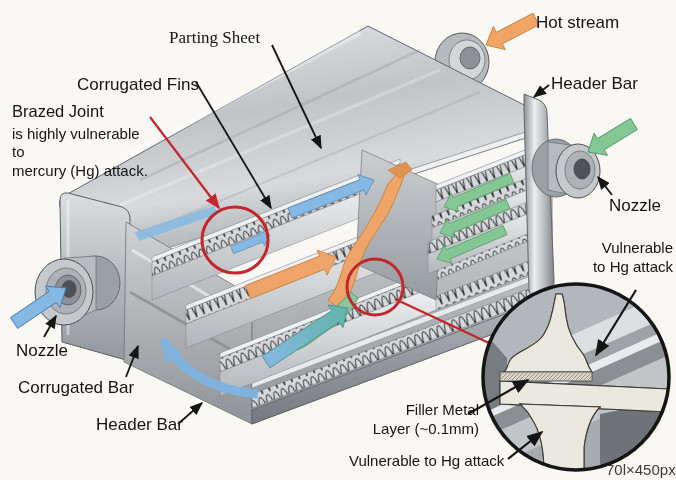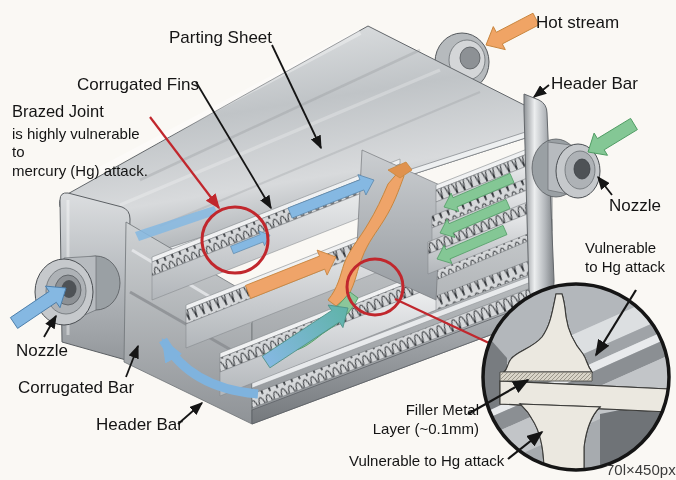--- a/index.html
+++ b/index.html
@@ -3,21 +3,21 @@
 <meta charset="utf-8">
 <style>
   html,body{margin:0;padding:0;background:#e8e8e8;}
   #stage{position:relative;width:676px;height:480px;background:#faf8f4;overflow:hidden;
          font-family:"Liberation Sans",sans-serif;color:#111;}
   #art{position:absolute;left:0;top:0;}
   .lbl{position:absolute;font-size:15px;line-height:1.25;color:#141414;white-space:nowrap;}
   .lbl-lg{font-size:17px;}
   .brazed{left:12px;top:101px;width:143px;text-align:left;white-space:normal;}
   .brazed .t1{font-size:16.5px;margin-bottom:3px;}
-  .vuln-right{left:585px;top:239px;width:88px;text-align:left;white-space:normal;}
+  .vuln-right{left:585px;top:239px;width:88px;text-align:right;white-space:normal;}
   .filler{left:349px;top:401px;width:130px;text-align:right;white-space:normal;}
   .cost{left:6px;top:452px;font-size:18px;}
   .wm{left:606px;top:461px;font-size:15px;color:#3c3c3c;}
 </style>
 </head>
 <body>
 
 <div id="stage">
 
 <svg id="art" width="676" height="480" viewBox="0 0 676 480">
@@ -262,21 +262,21 @@
     <circle cx="576" cy="377" r="93" fill="none" stroke="#151515" stroke-width="3.5"></circle>
   </g>
 
   <g stroke="#151515" stroke-width="2.2" fill="none">
     <path d="M636,290 L596,355" marker-end="url(#ahb)"></path>
     <path d="M468,414 L528,380" marker-end="url(#ahb)"></path>
     <path d="M508,459 L542,432" marker-end="url(#ahb)"></path>
   </g>
 </svg>
 
-<div class="lbl lbl-lg" style="left:169px;top:27px;">Parting Sheet</div>
+<div class="lbl lbl-lg" style="left:169px;top:27px;font-family:Liberation Serif, serif;">Parting Sheet</div>
 <div class="lbl lbl-lg" style="left:77px;top:74px;">Corrugated Fins</div>
 <div class="lbl brazed">
   <div class="t1">Brazed Joint</div>
   <div>is highly vulnerable to</div>
   <div>mercury (Hg) attack.</div>
 </div>
 <div class="lbl lbl-lg" style="left:536px;top:12px;">Hot stream</div>
 <div class="lbl lbl-lg" style="left:551px;top:73px;">Header Bar</div>
 <div class="lbl lbl-lg" style="left:609px;top:195px;">Nozzle</div>
 <div class="lbl lbl-lg" style="left:16px;top:340px;">Nozzle</div>

